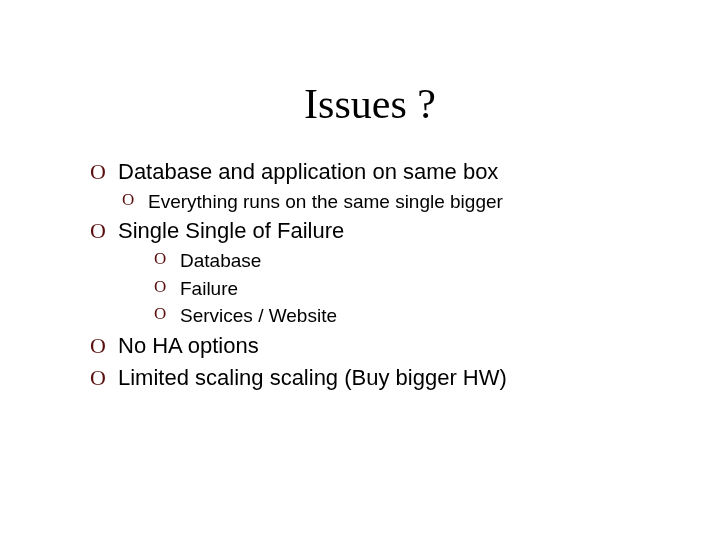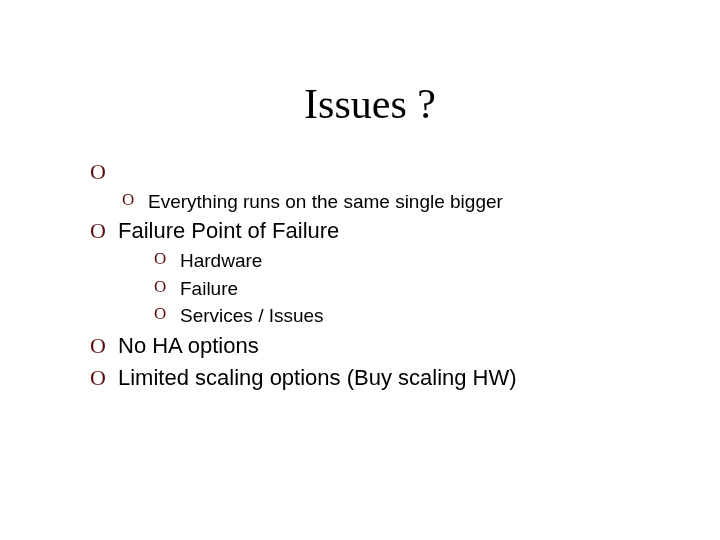--- a/index.html
+++ b/index.html
@@ -56,49 +56,50 @@
 </head>
 <body>
 
 <div class="slide">
   <div class="title">Issues ?</div>
 
   <div class="list">
 
     <div class="item">
       <span class="bullet">O</span>
+      <span>Database and application on same box</span>
     </div>
 
     <div class="item sub">
       <span class="bullet">O</span>
       <span>Everything runs on the same single bigger</span>
     </div>
 
     <div class="item">
       <span class="bullet">O</span>
-      <span>Failure Point of Failure</span>
+      <span>Single Single of Failure</span>
     </div>
 
     <div class="item subsub">
       <span class="bullet">O</span>
-      <span>Hardware</span>
+      <span>Database</span>
     </div>
     <div class="item subsub">
       <span class="bullet">O</span>
       <span>Failure</span>
     </div>
     <div class="item subsub">
       <span class="bullet">O</span>
-      <span>Services / Issues</span>
+      <span>Services / Website</span>
     </div>
 
     <div class="item">
       <span class="bullet">O</span>
       <span>No HA options</span>
     </div>
 
     <div class="item">
       <span class="bullet">O</span>
-      <span>Limited scaling options (Buy scaling HW)</span>
+      <span>Limited scaling scaling (Buy bigger HW)</span>
     </div>
 
   </div>
 </div>
 
 </body></html>

